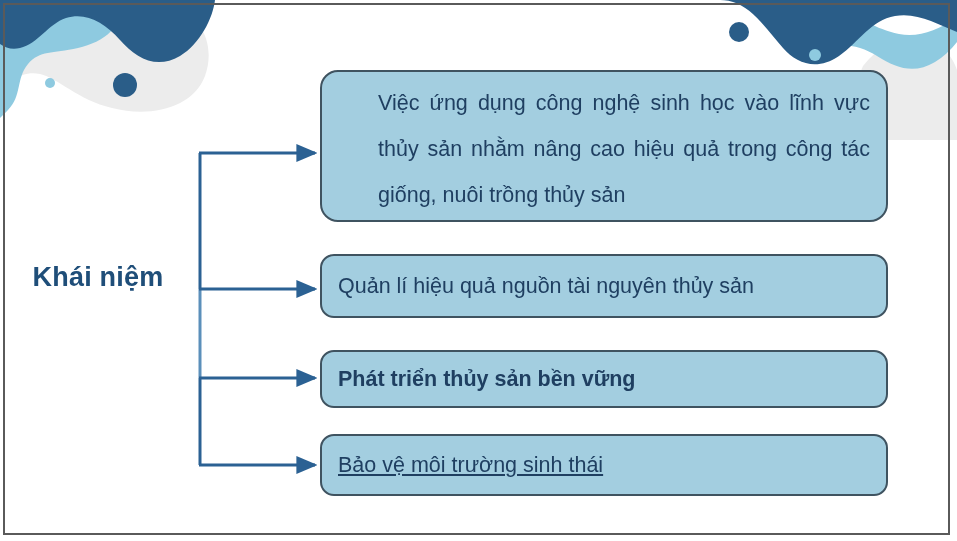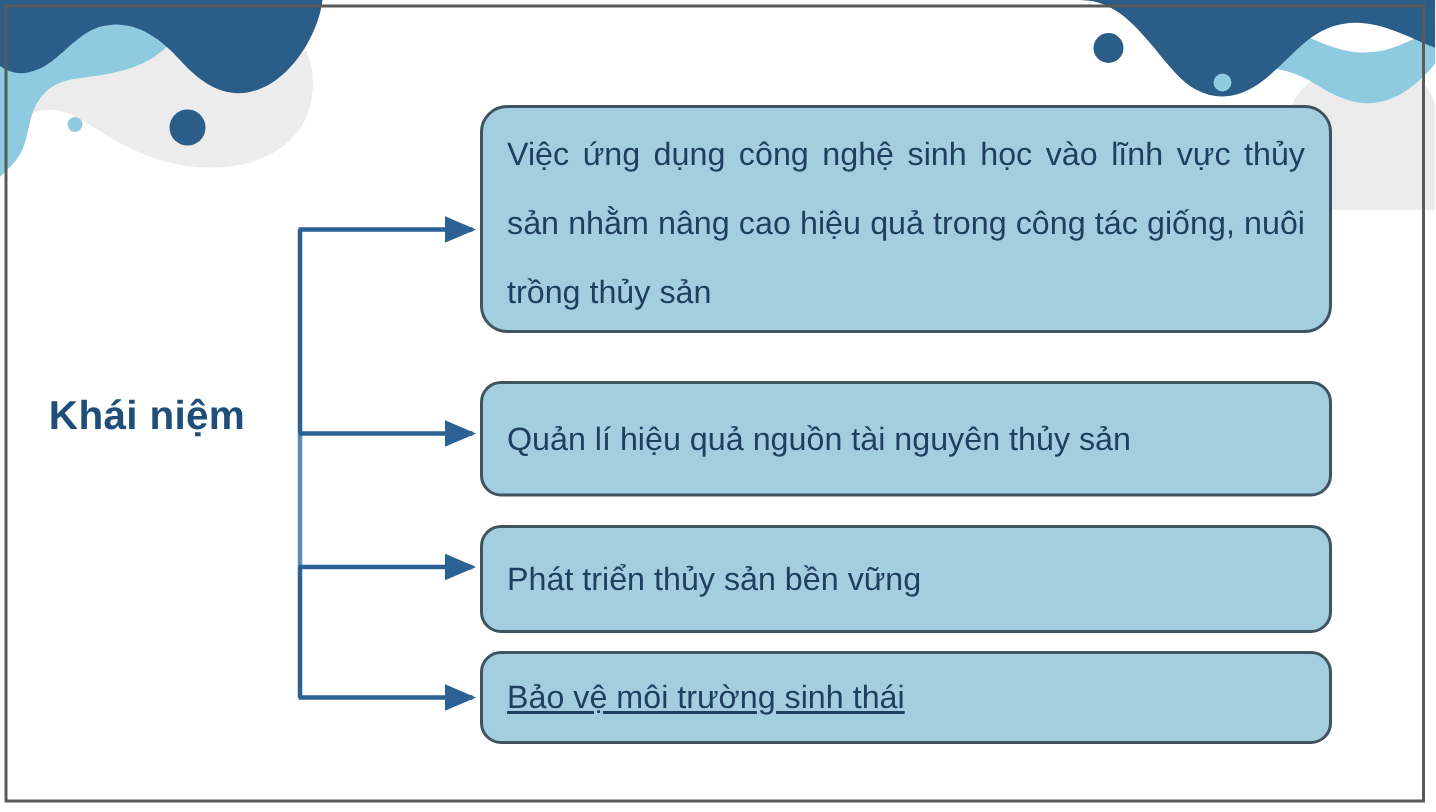--- a/index.html
+++ b/index.html
@@ -89,23 +89,24 @@
     top: 70px;
     height: 152px;
     border-radius: 18px;
     align-items: flex-start;
     padding-top: 8px;
   }
   .node-1 .node-text {
     text-align: justify;
     text-align-last: left;
     line-height: 46px;
+    margin-left: 40px;
   }
-  .node-2 { top: 254px; height: 77px; }
-  .node-3 { top: 350px; height: 72px; }
+  .node-2 { top: 254px; height: 64px; }
+  .node-3 { top: 350px; height: 58px; font-weight: bold; }
   .node-4 { top: 434px; height: 62px; text-decoration: underline; }
 </style>
 </head>
 <body>
 
 <div id="slide">
 
   <svg class="deco deco-left" width="240" height="150" viewBox="0 0 240 150">
     <path fill="#ececec" d="M60,28 C95,10 130,-4 170,6 C205,16 215,48 205,76 C193,108 150,118 112,108
              C78,100 58,78 40,74 C22,70 8,82 0,96 L0,10 Z"></path>

